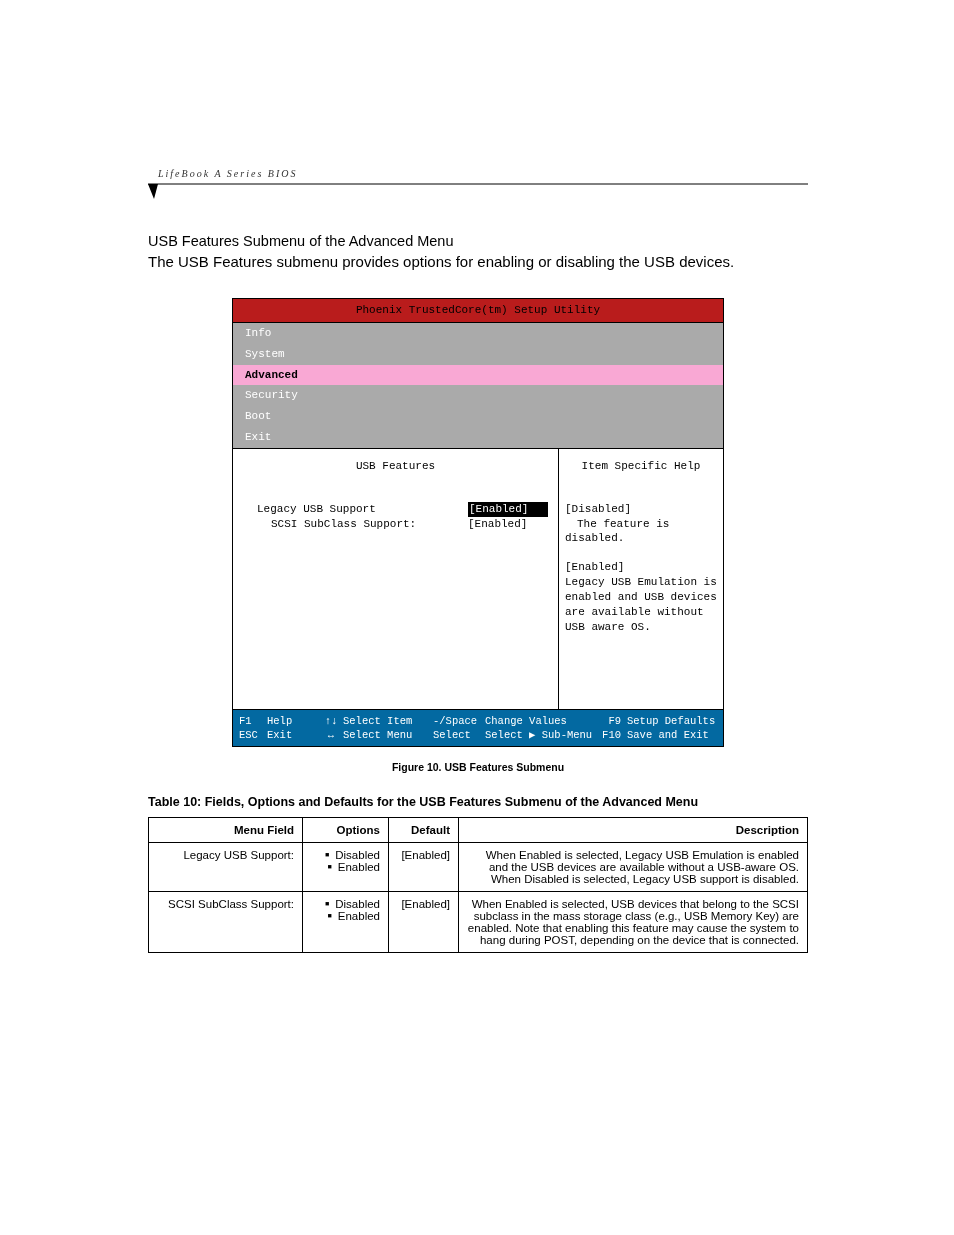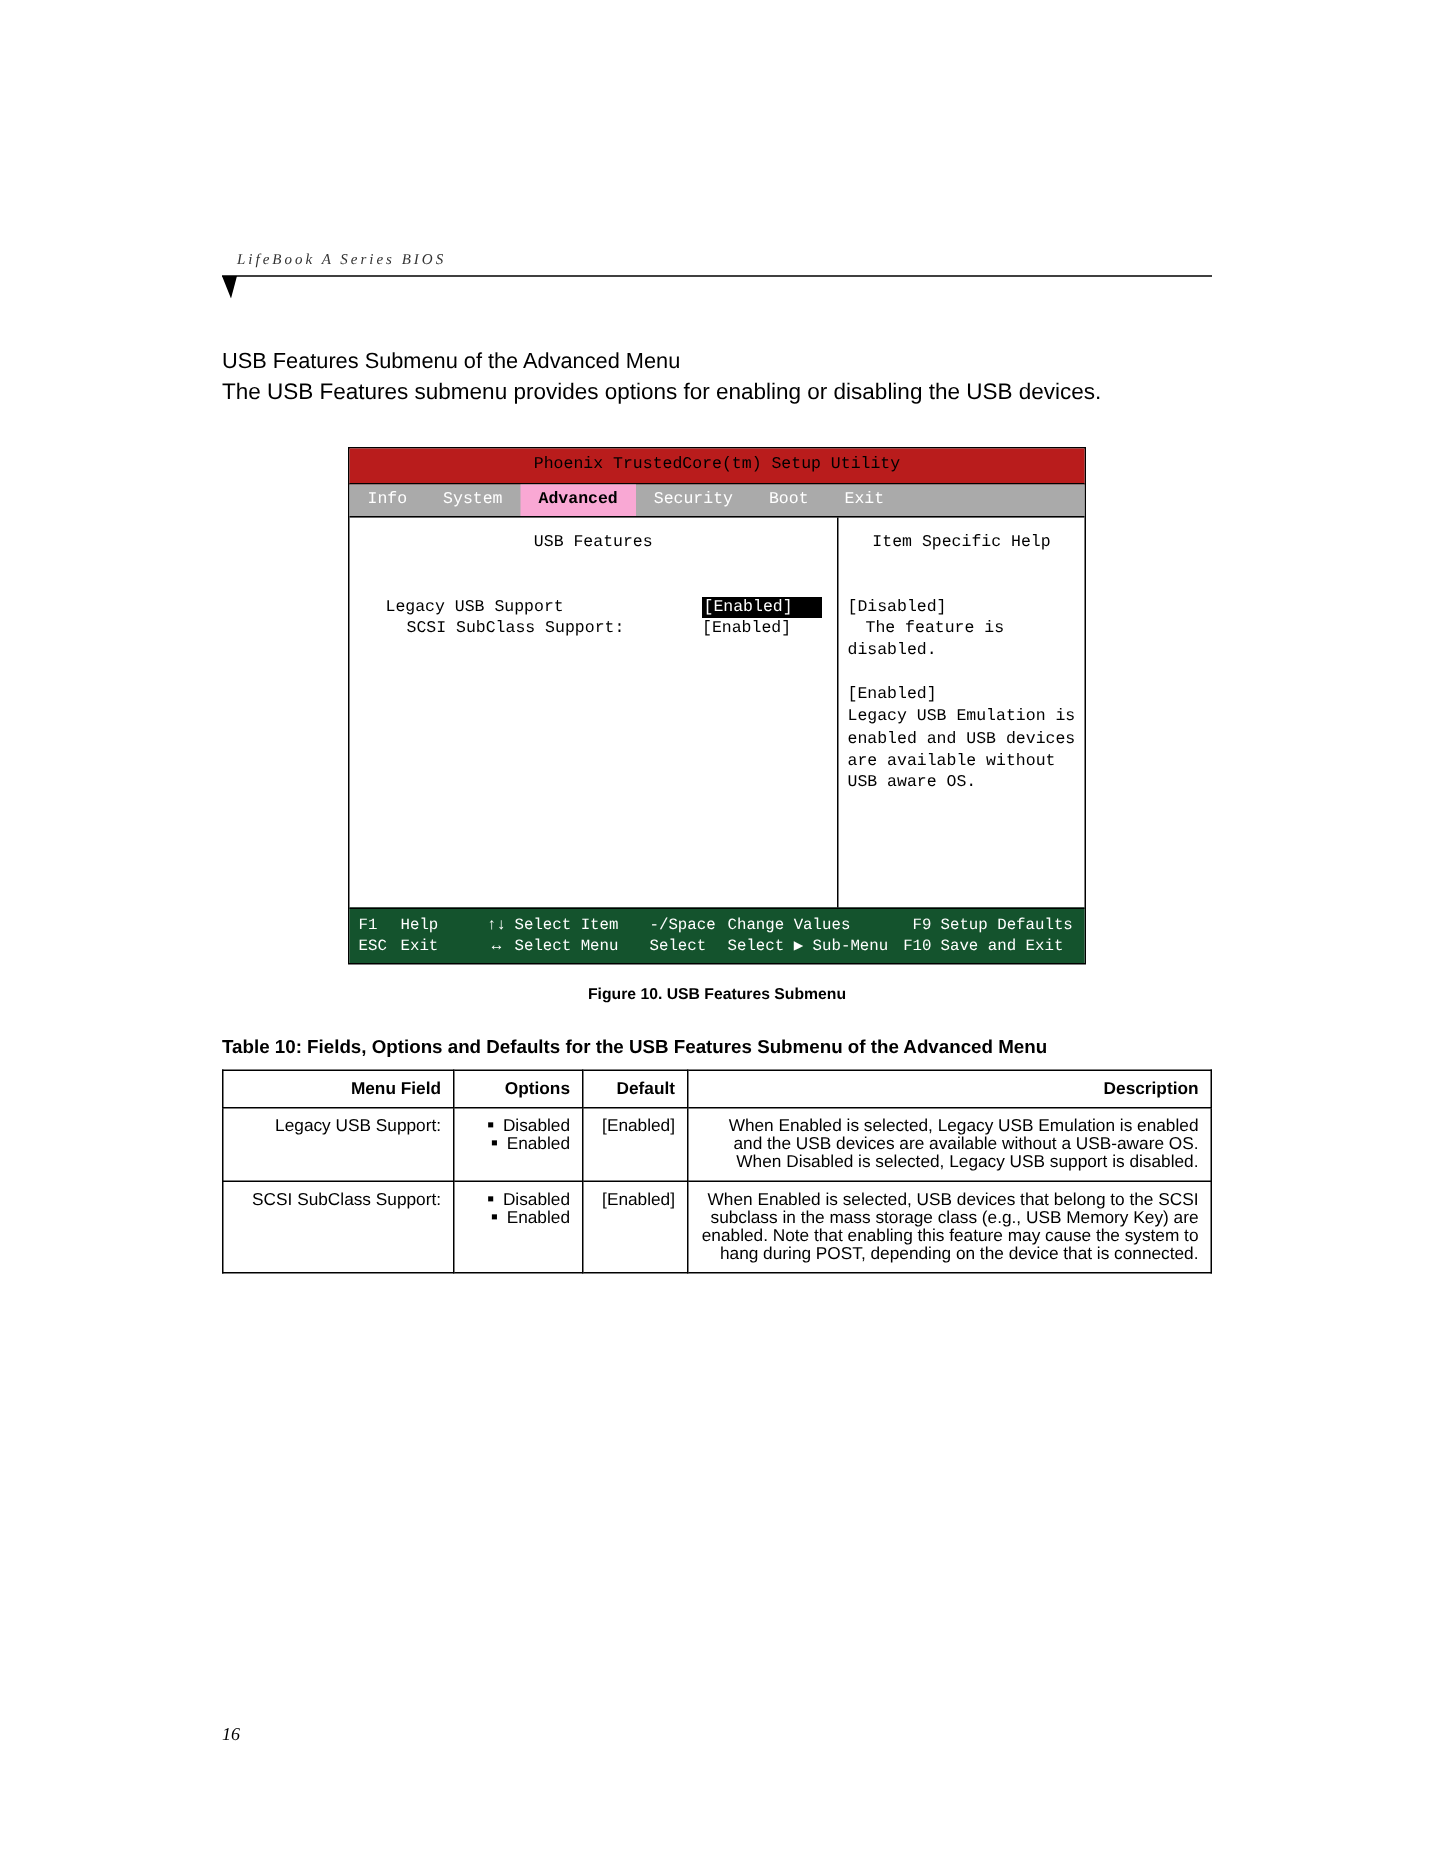--- a/index.html
+++ b/index.html
@@ -54,20 +54,21 @@
   .bios-title {
     text-align: center;
     border-bottom: 1px solid #000;
     padding: 4px 0;
     background: #b91c1c;
   }
   .bios-tabs {
     display: flex;
     background: #aaa;
     border-bottom: 1px solid #000;
+    flex-direction: column;
   }
   .bios-tab {
     padding: 3px 12px;
     color: #fff;
   }
   .bios-tab.active {
     background: #f9a8d4;
     color: #000;
     font-weight: bold;
   }
@@ -96,21 +97,21 @@
     padding: 10px 6px;
   }
   .bios-right-title {
     text-align: center;
     margin-bottom: 28px;
   }
   .bios-help p { margin: 0 0 14px 0; }
   .bios-help .indent { padding-left: 12px; }
   .bios-footer {
     border-top: 1px solid #000;
-    background: #14532d;
+    background: #0369a1;
     color: #fff;
     padding: 4px 6px;
     font-size: 10.5px;
     white-space: nowrap;
   }
   .bios-footer .key { color: #fff; }
   .bios-footer-row { display:flex; gap:0; }
   .bios-footer-row span { display:inline-block; }
   .fw-k1 { width: 28px; }
   .fw-a1 { width: 52px; }

